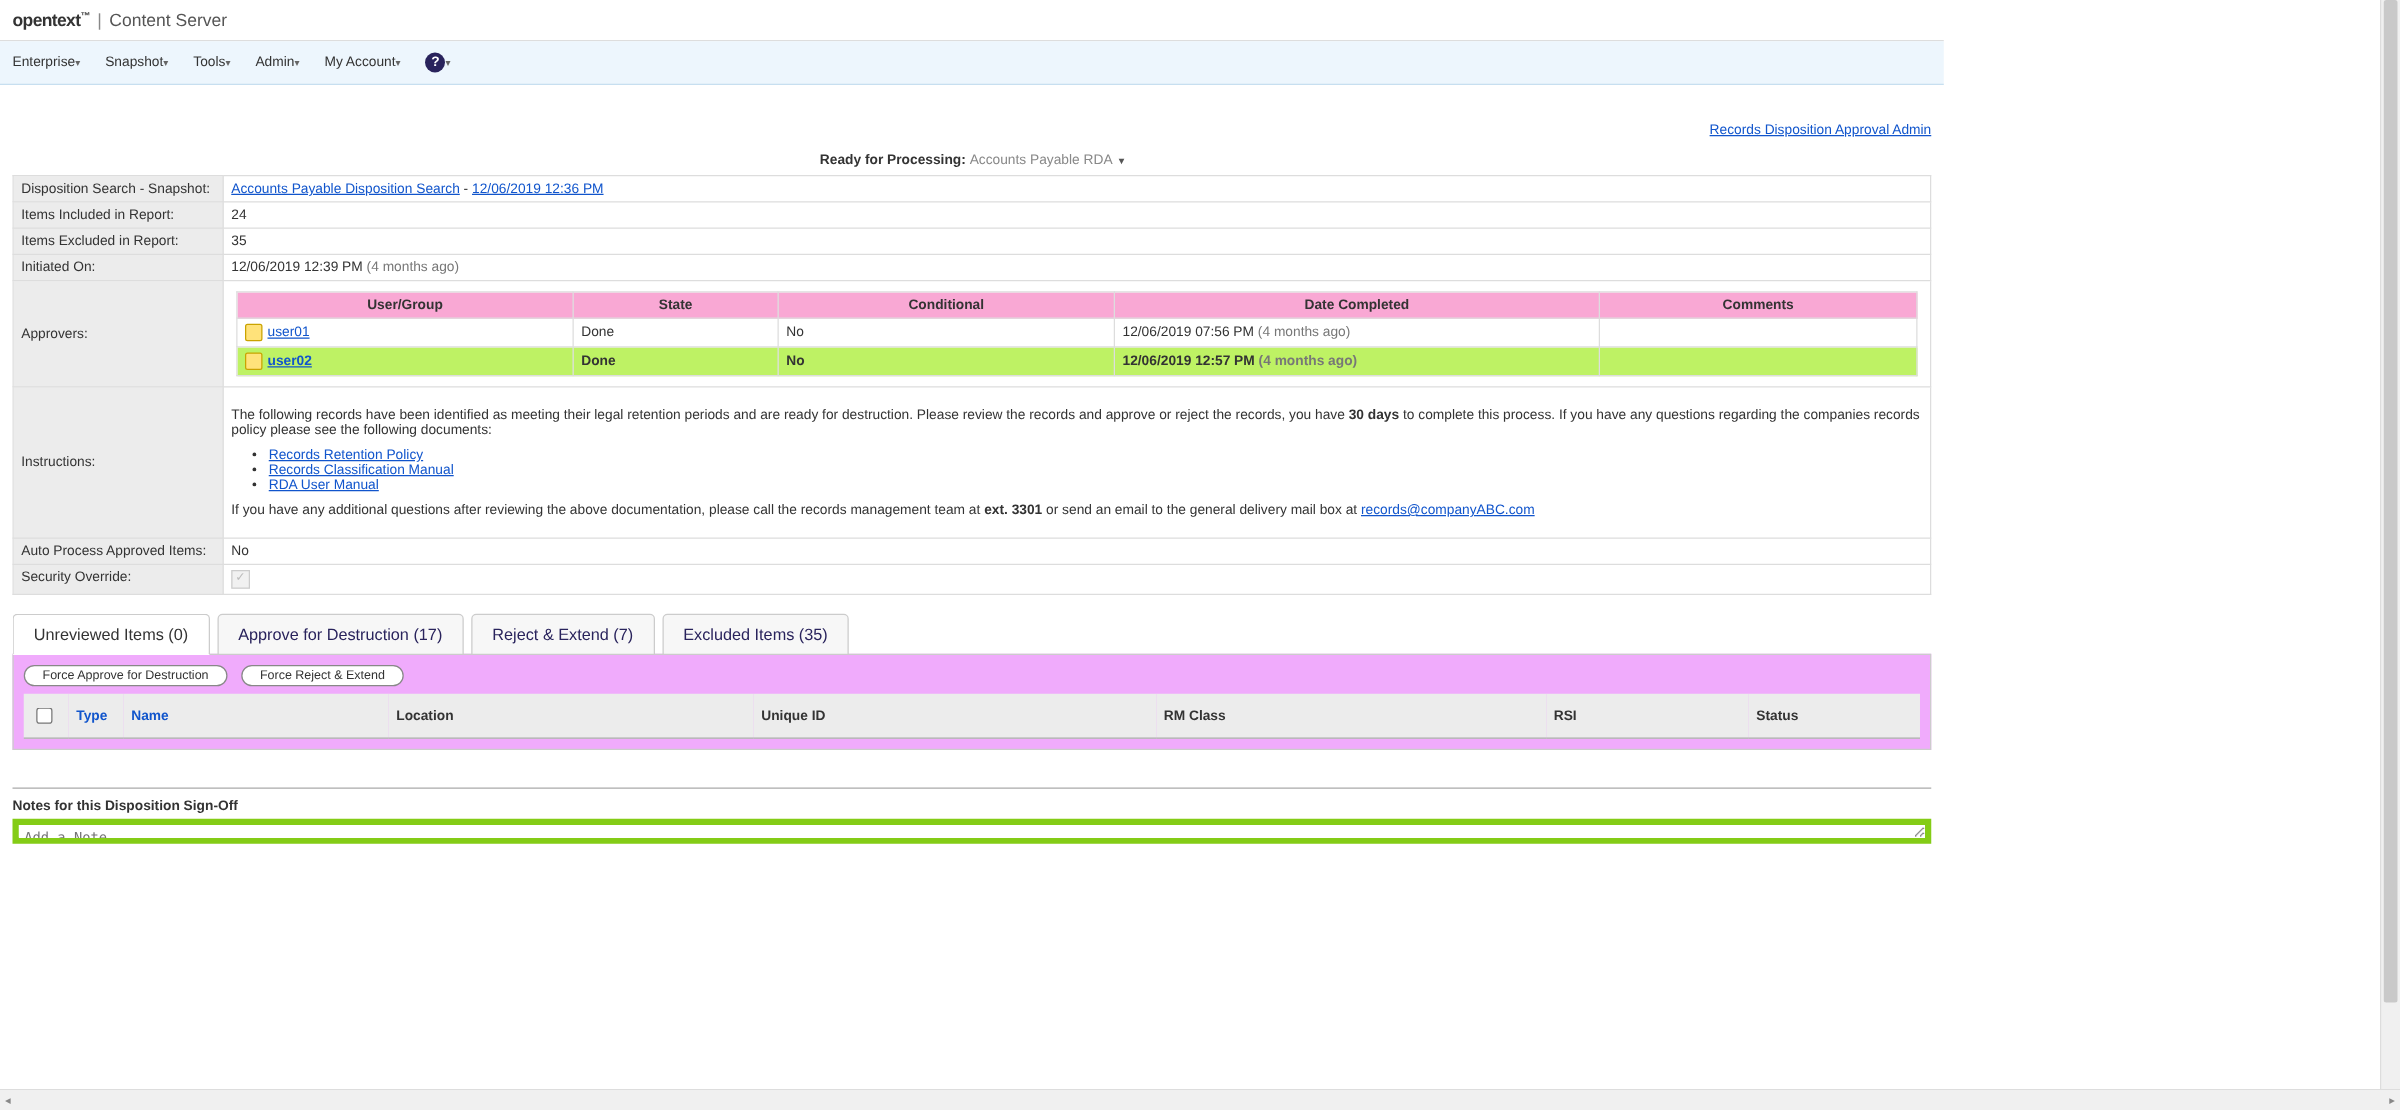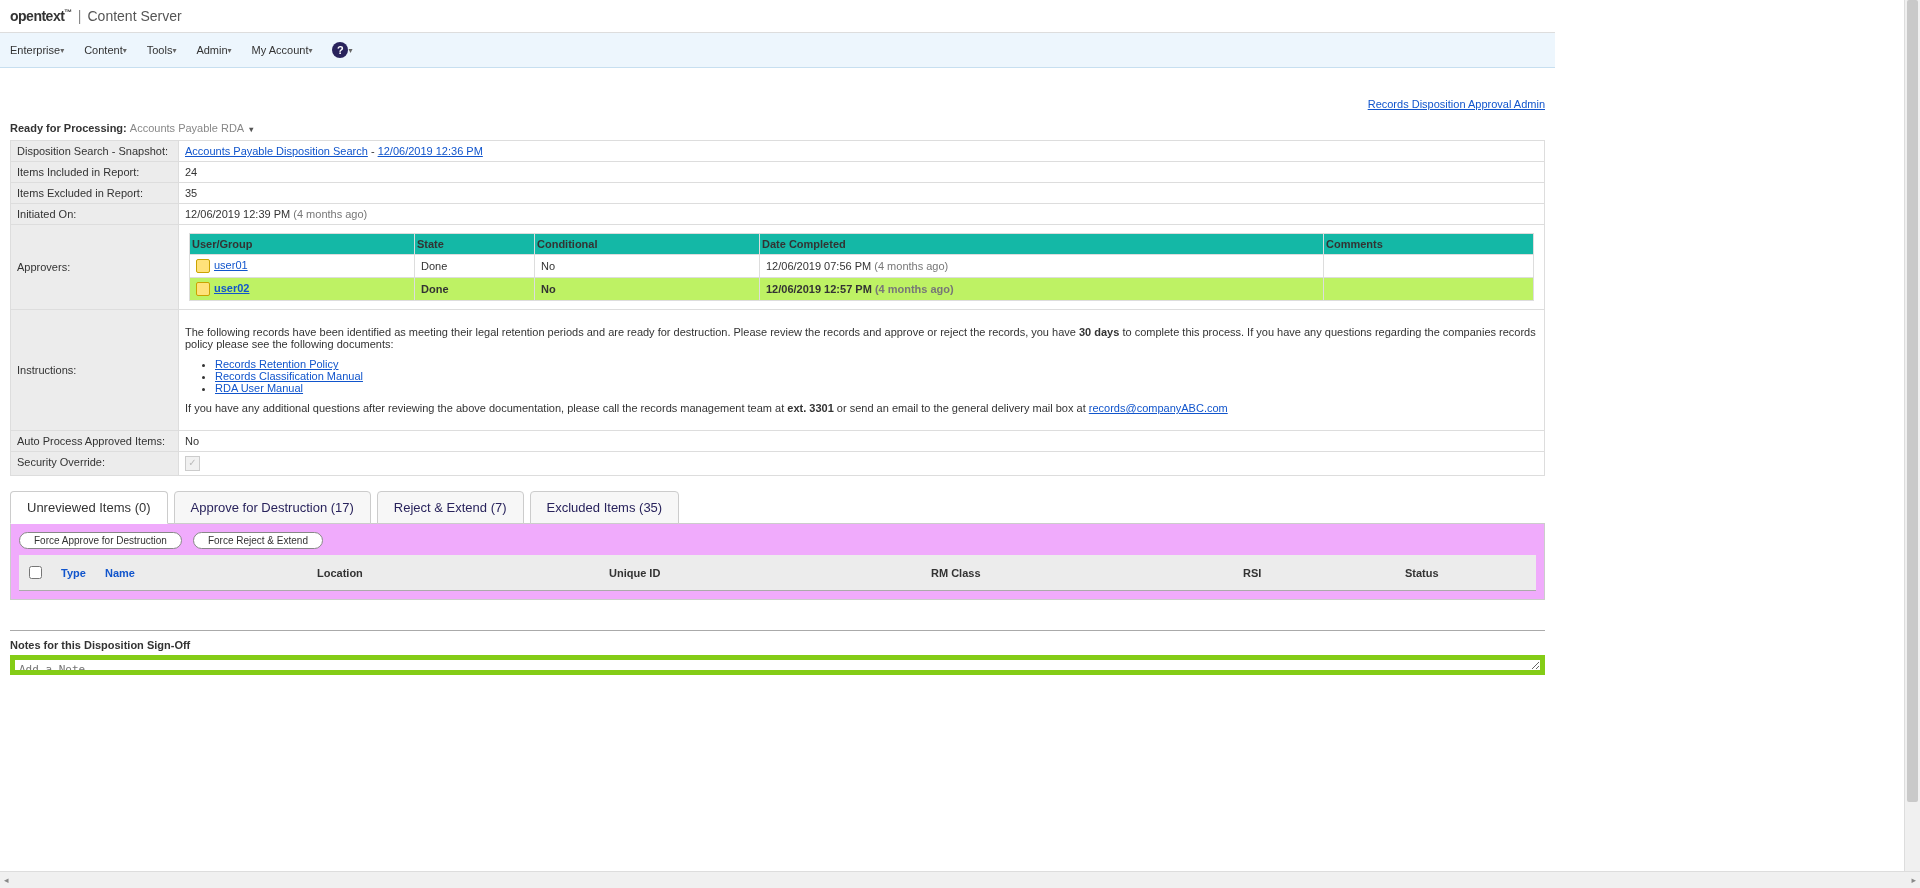--- a/index.html
+++ b/index.html
@@ -77,20 +77,21 @@
   text-align: right;
   padding: 30px 0 8px 0;
 }
 .top-link-row a {
   color: #1155cc;
   text-decoration: underline;
 }
 .ready-line {
   padding: 4px 0 6px 0;
   font-weight: bold;
+  text-align: center;
 }
 .ready-line .rda-name {
   color: #888;
   font-weight: normal;
 }
 .chev-small {
   font-size: 8px;
   color: #555;
   margin-left: 2px;
 }
@@ -121,23 +122,23 @@
 }
 .approvers-wrap {
   padding: 4px;
 }
 table.approvers-table {
   width: 100%;
   border-collapse: collapse;
   border: 1px solid #ddd;
 }
 table.approvers-table th {
-  text-align: left;
-  padding: 4px 2px;
-  background: #14b8a6;
+  text-align: center;
+  padding: 4px 24px;
+  background: #f9a8d4;
   border: 1px solid #ddd;
   font-weight: bold;
 }
 table.approvers-table td {
   padding: 4px 6px;
   border: 1px solid #ddd;
 }
 table.approvers-table tr.alt td {
   background: #bef264;
   font-weight: bold;
@@ -294,21 +295,21 @@
   <span class="brand-divider">|</span>
   <span class="brand-product">Content Server</span>
 </div>
 
 <div class="top-menu">
   <span class="menu-item">
         <span>Enterprise</span>
         <span class="chevron">▾</span>
       </span>
   <span class="menu-item">
-        <span>Content</span>
+        <span>Snapshot</span>
         <span class="chevron">▾</span>
       </span>
   <span class="menu-item">
         <span>Tools</span>
         <span class="chevron">▾</span>
       </span>
   <span class="menu-item">
         <span>Admin</span>
         <span class="chevron">▾</span>
       </span>

